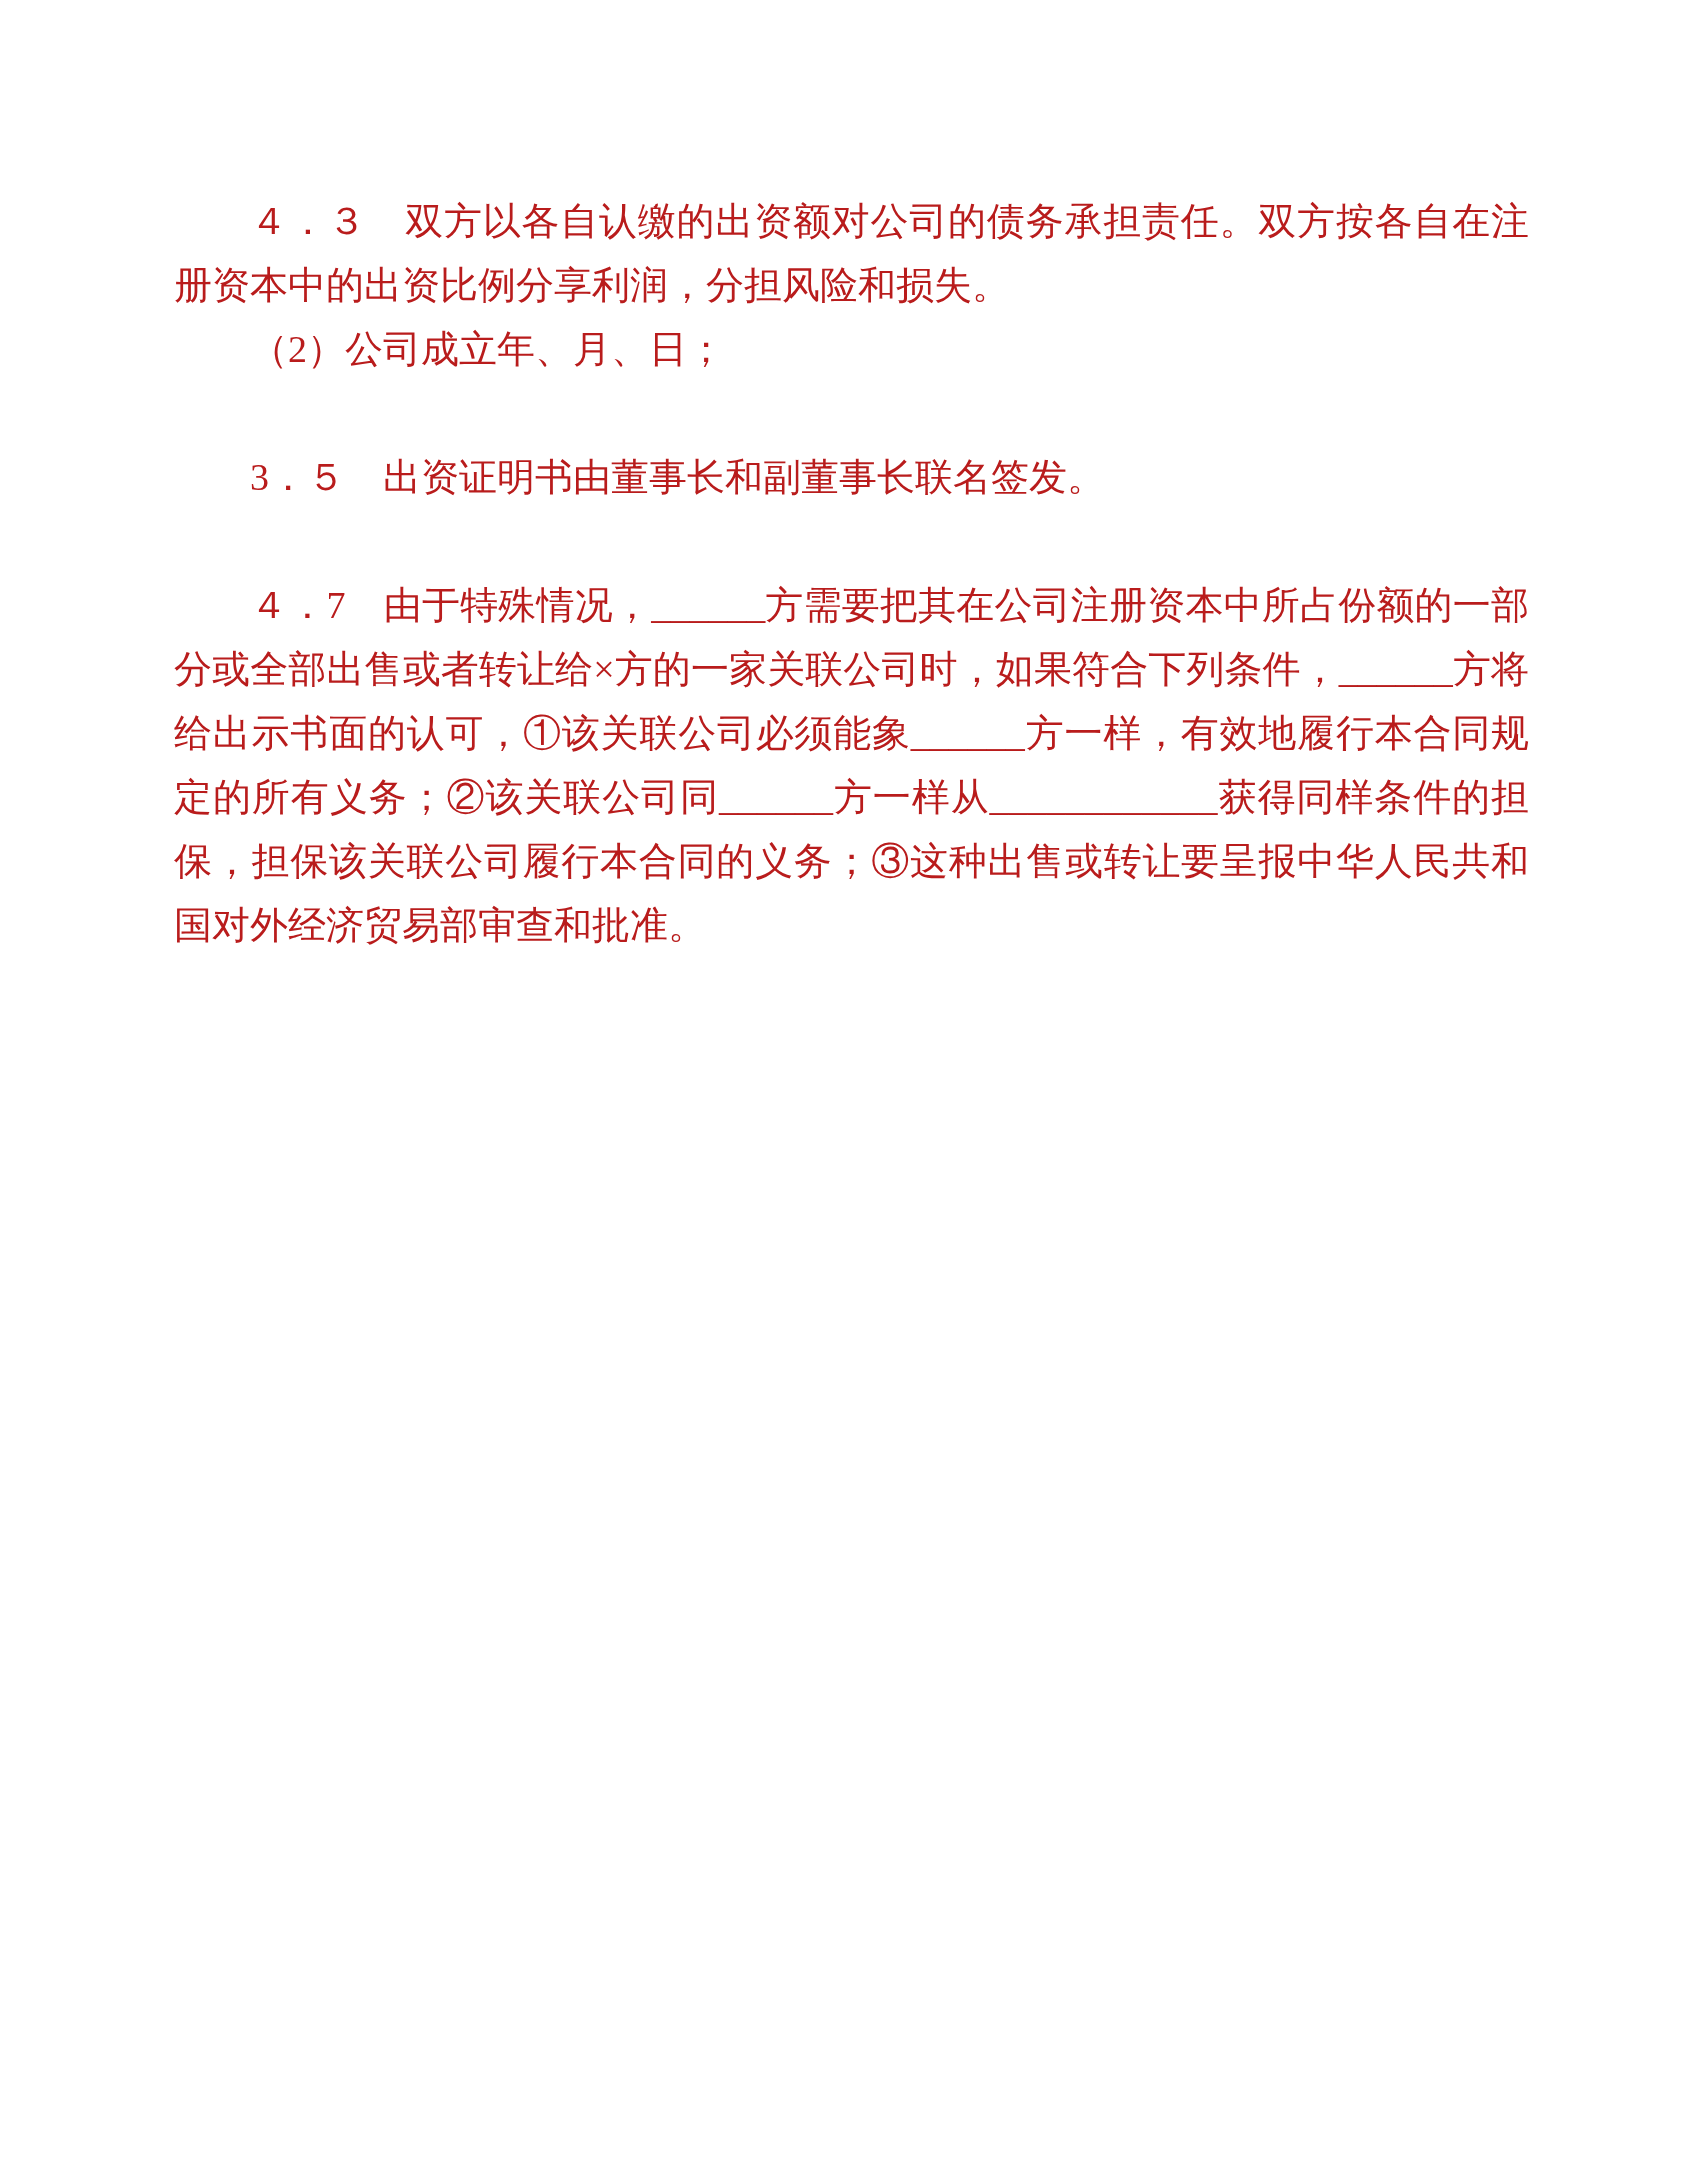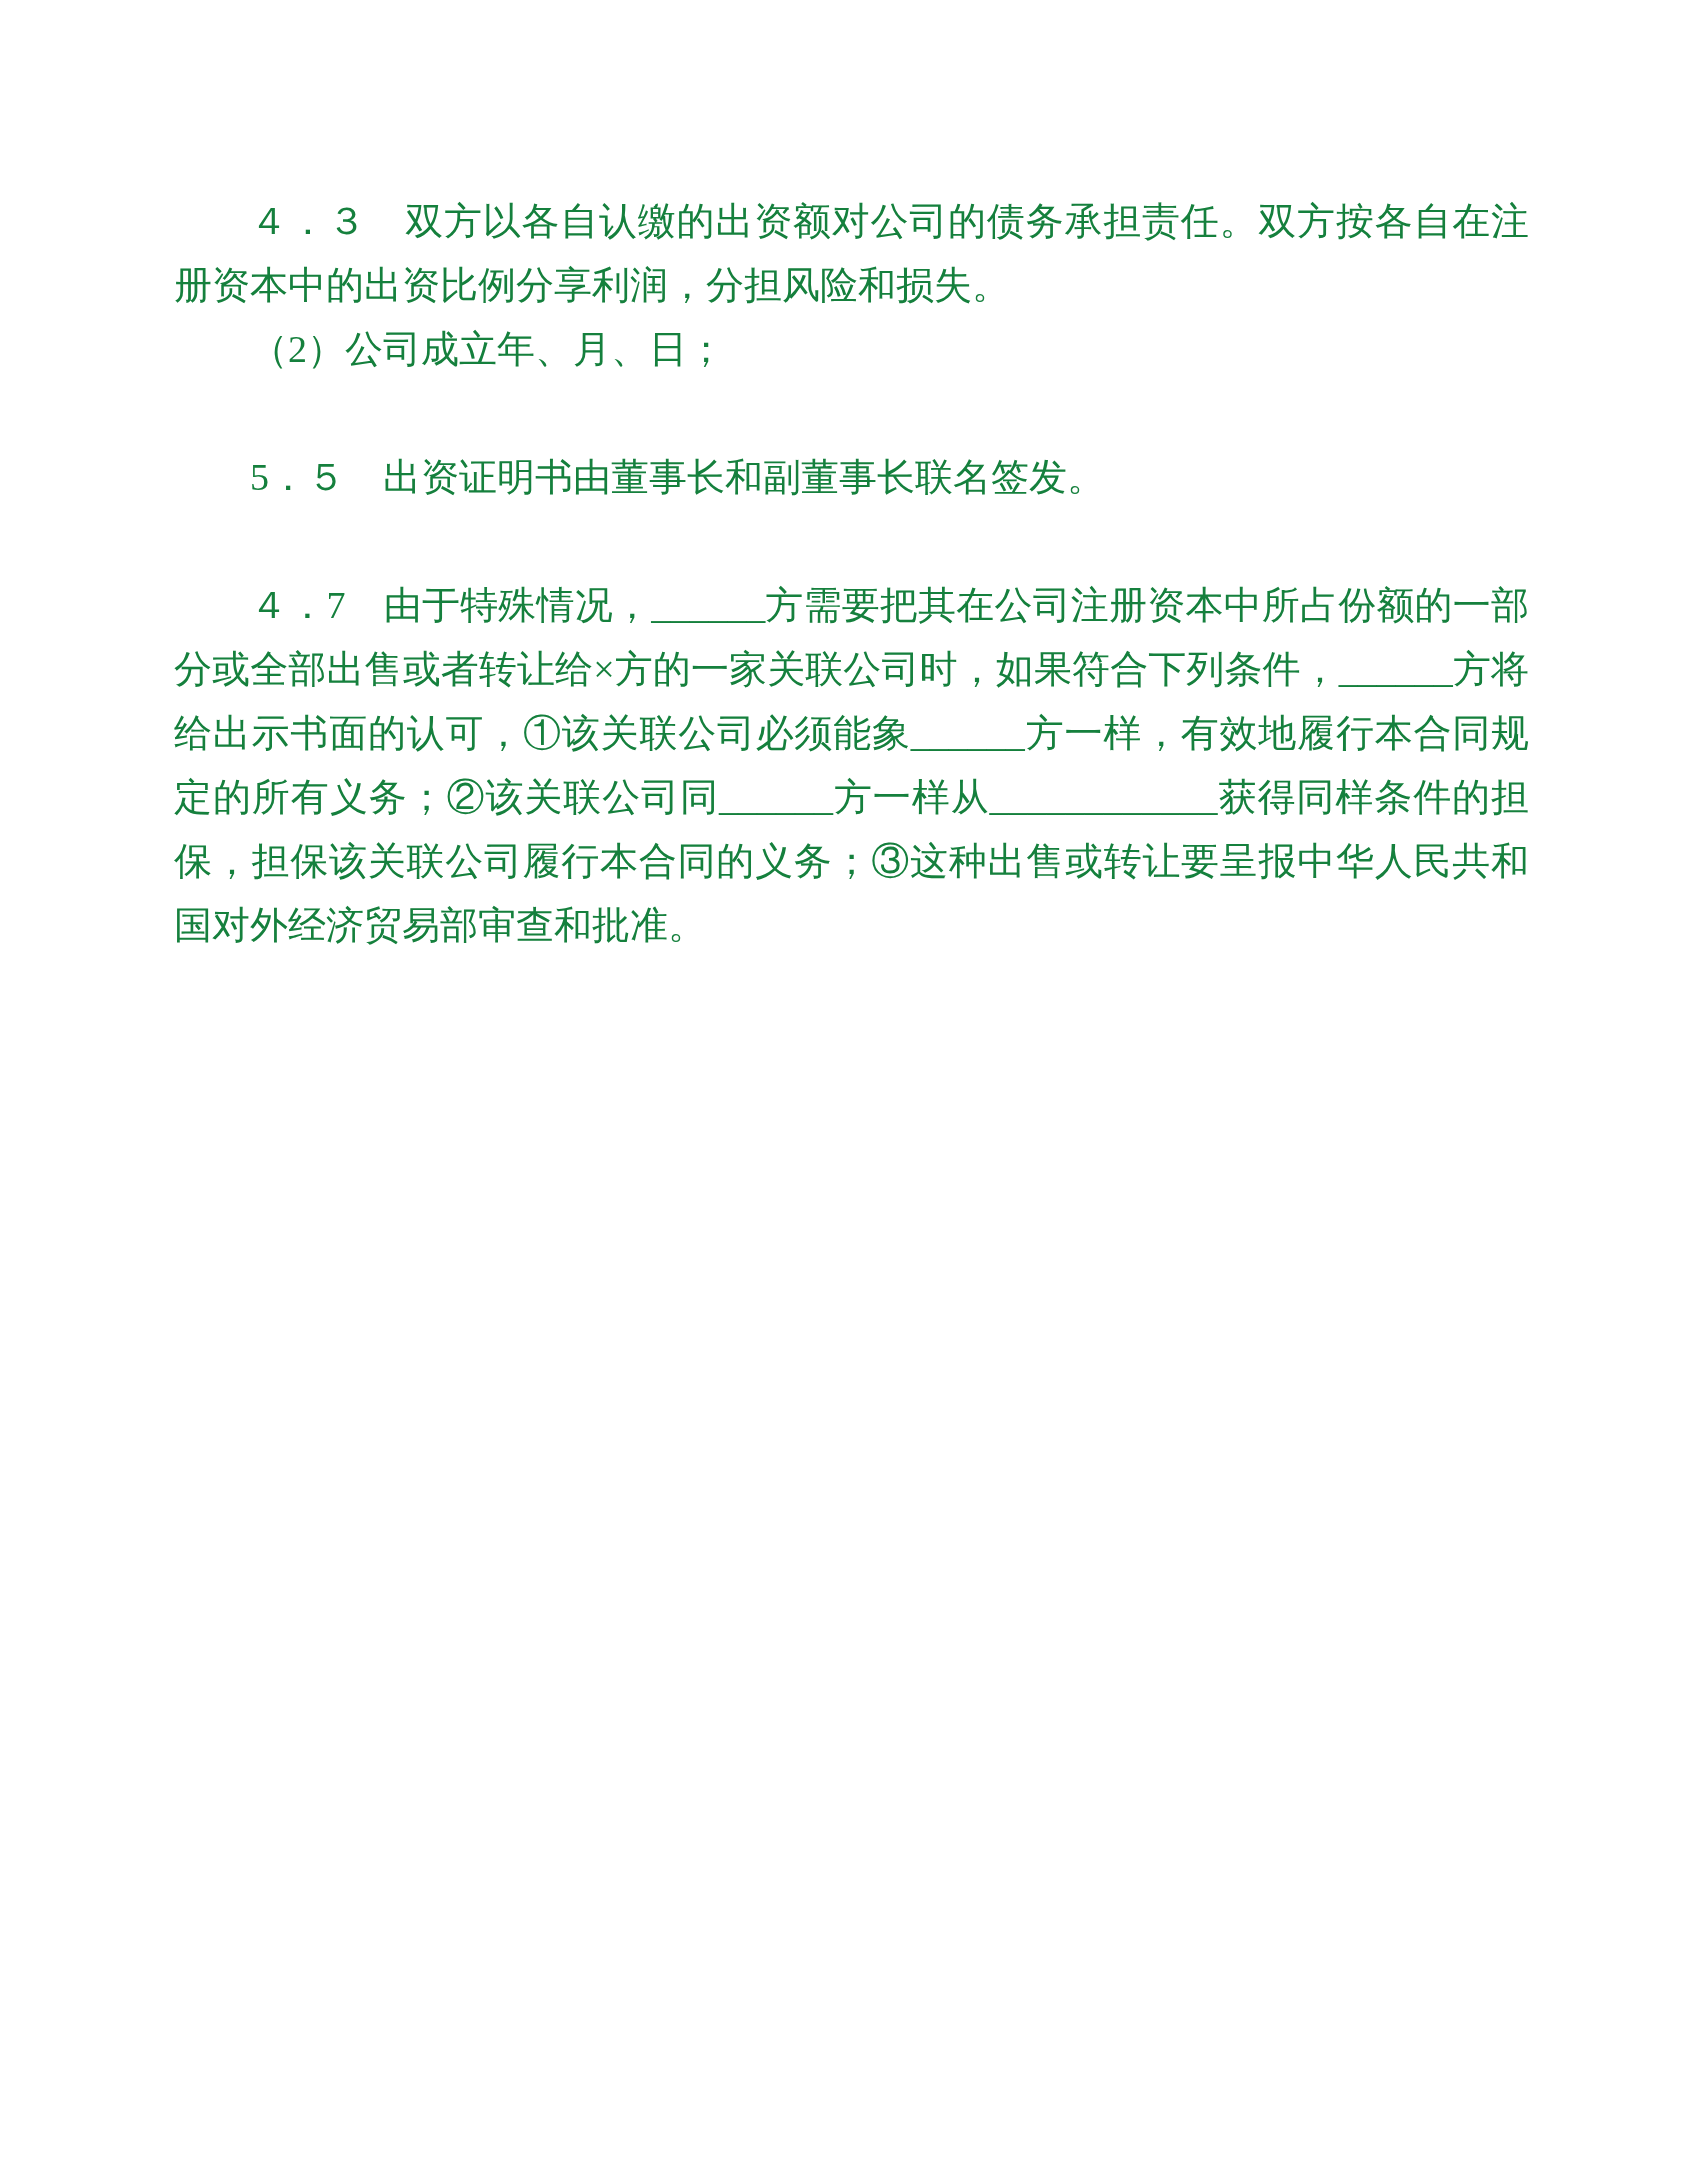--- a/index.html
+++ b/index.html
@@ -33,20 +33,20 @@
     text-indent: 1.3em;
   }
   p.para.gap {
     margin-top: 64px;
   }
 </style>
 </head>
 <body style="background: rgb(255, 255, 255);">
 
 <div class="page">
-  <div class="doc-body" style="color: #15803d;">
+  <div class="doc-body" style="color: #b91c1c;">
       <p class="para section">４．３　双方以各自认缴的出资额对公司的债务承担责任。双方按各自在注册资本中的出资比例分享利润，分担风险和损失。</p>
       <p class="para item">（2）公司成立年、月、日；</p>
-      <p class="para section gap">5．５　出资证明书由董事长和副董事长联名签发。</p>
+      <p class="para section gap">3．５　出资证明书由董事长和副董事长联名签发。</p>
       <p class="para section gap">４．7　由于特殊情况，______方需要把其在公司注册资本中所占份额的一部分或全部出售或者转让给×方的一家关联公司时，如果符合下列条件，______方将给出示书面的认可，①该关联公司必须能象______方一样，有效地履行本合同规定的所有义务；②该关联公司同______方一样从____________获得同样条件的担保，担保该关联公司履行本合同的义务；③这种出售或转让要呈报中华人民共和国对外经济贸易部审查和批准。</p>
     </div>
 </div>
 
 
 </body></html>

